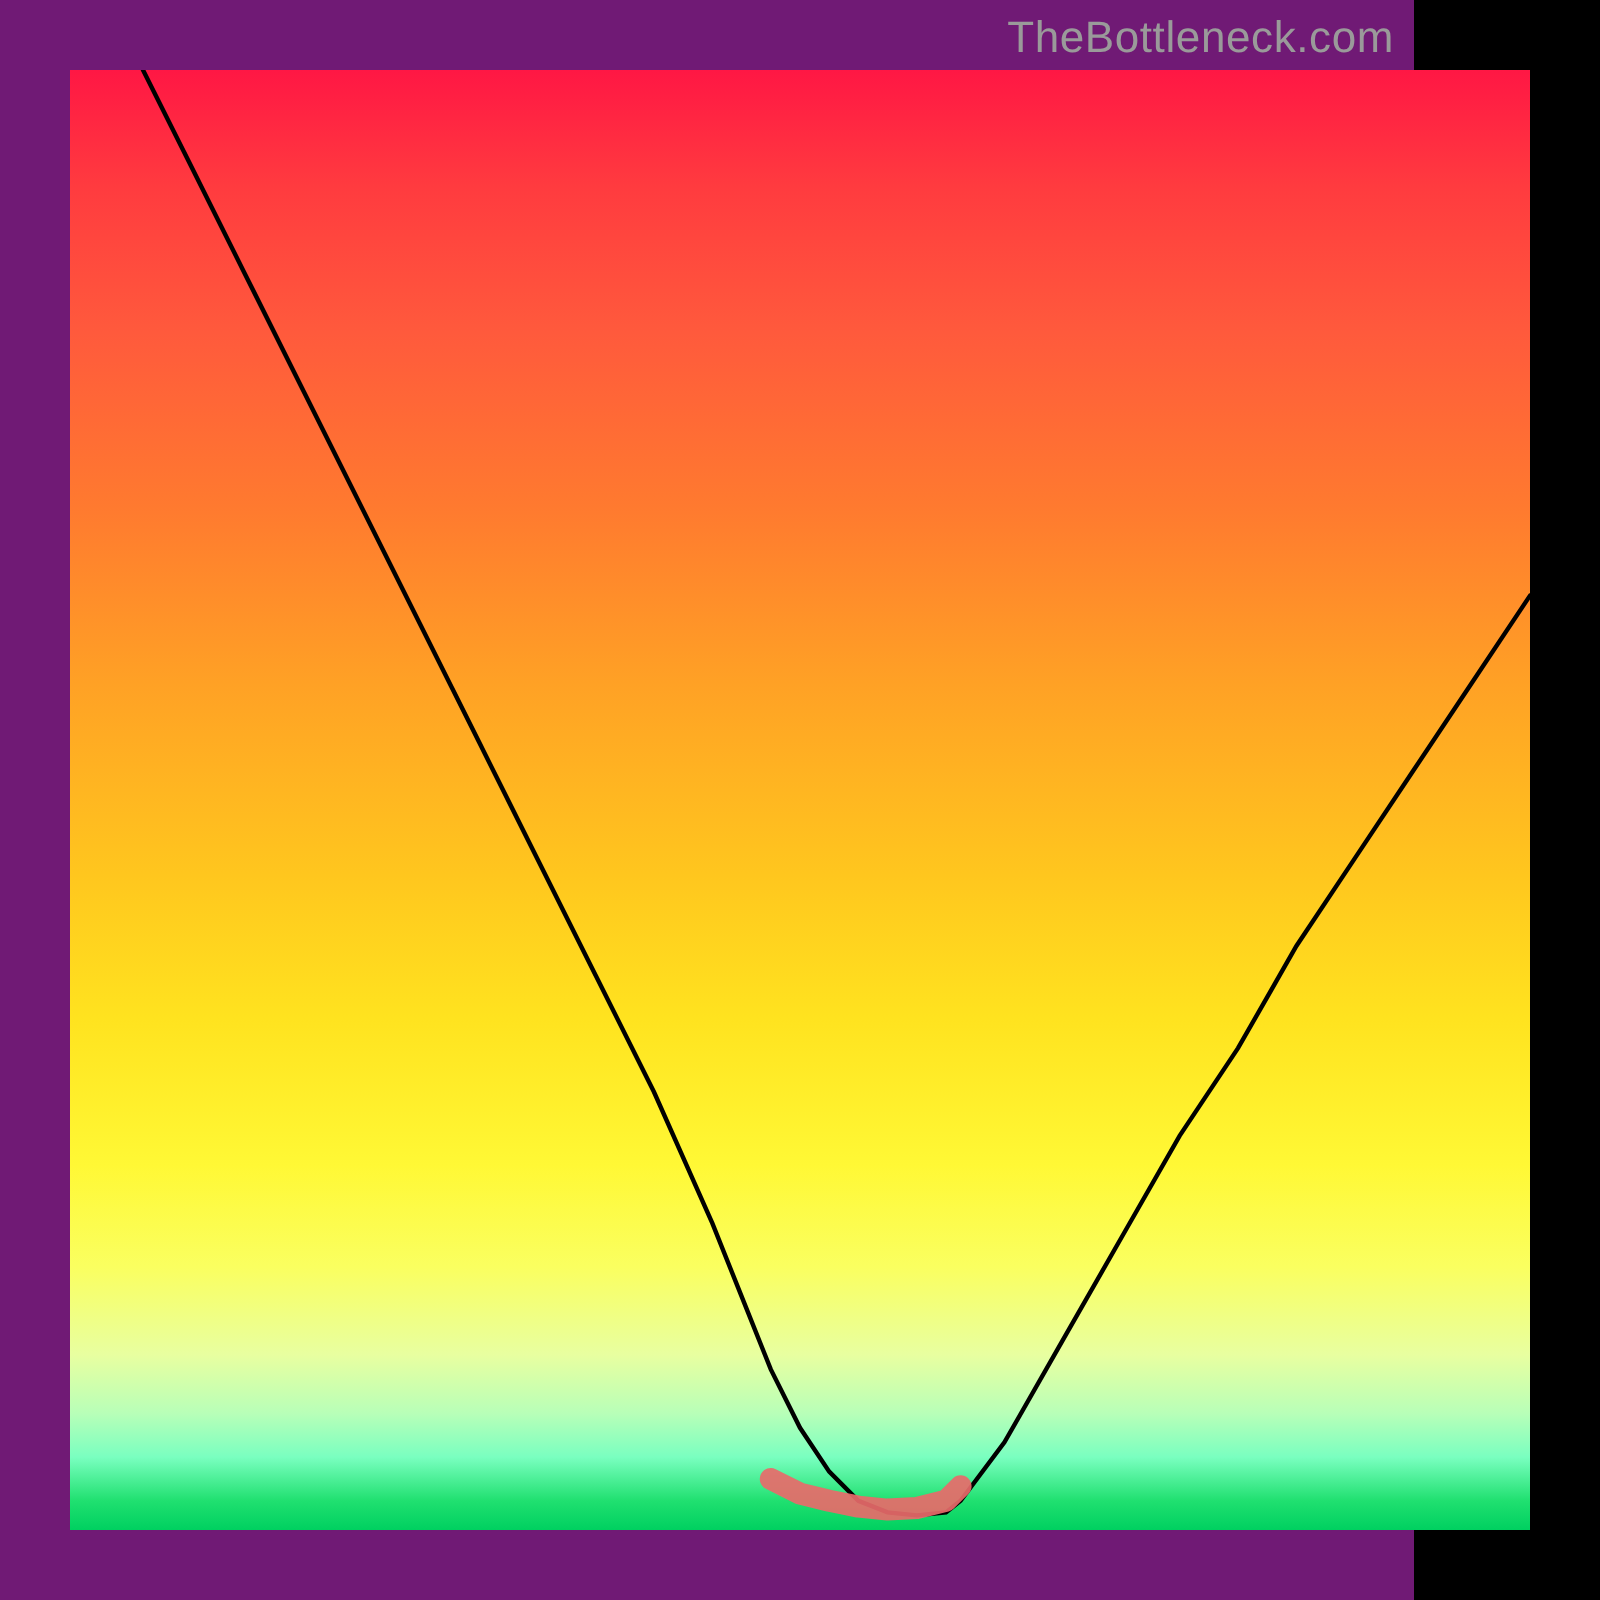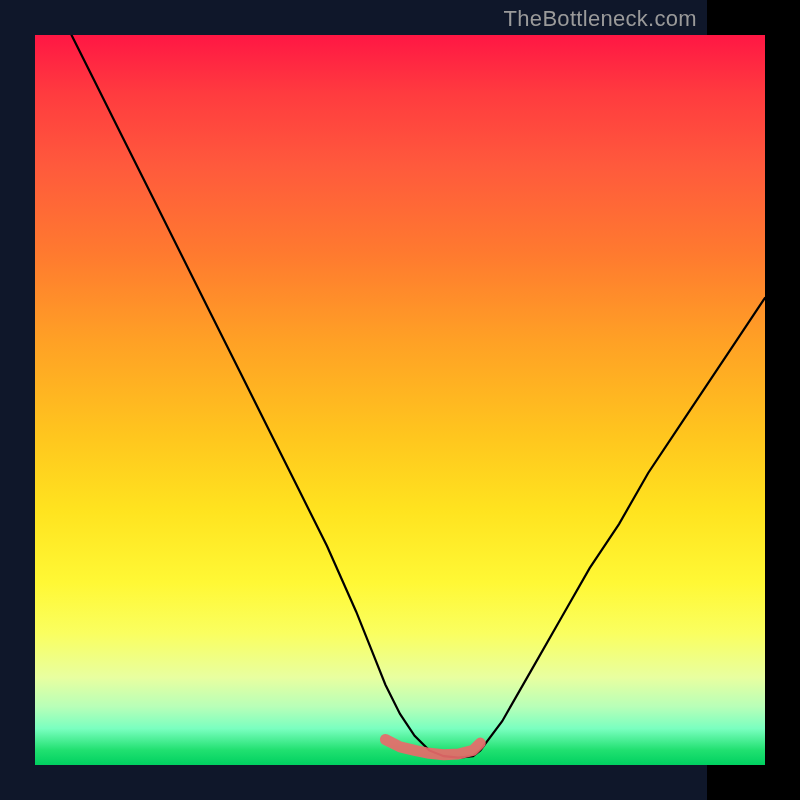--- a/index.html
+++ b/index.html
@@ -10,21 +10,21 @@
     background: #000;
     overflow: hidden;
     font-family: Arial, Helvetica, sans-serif;
   }
   .frame {
     position: absolute;
     left: 0;
     top: 0;
     width: 707px;
     height: 800px;
-    background: #0f172a;
+    background: #701a75;
   }
   .plot-area {
     position: absolute;
     left: 35px;
     top: 35px;
     width: 730px;
     height: 730px;
     background: linear-gradient(to bottom,
       #ff1744 0%,
       #ff3b3f 8%,

